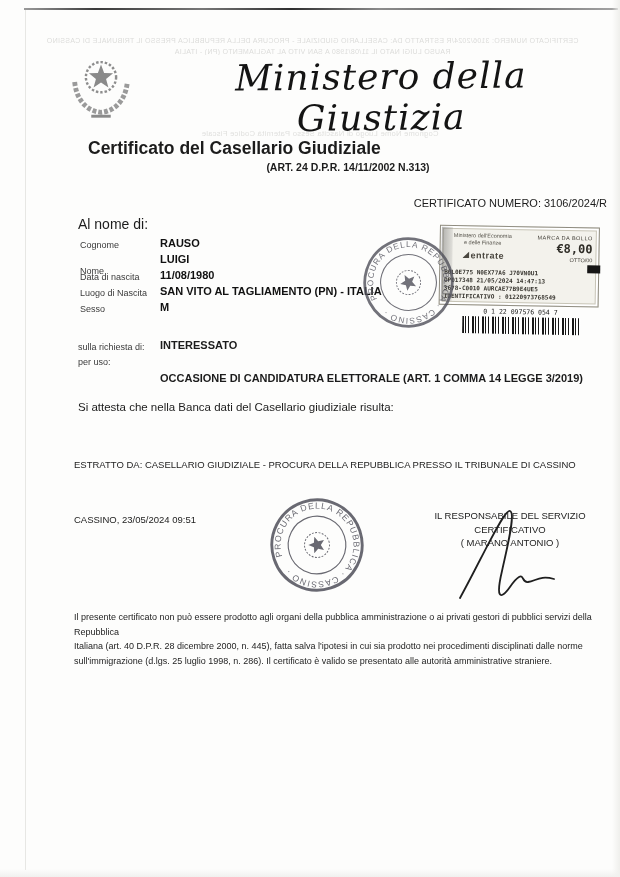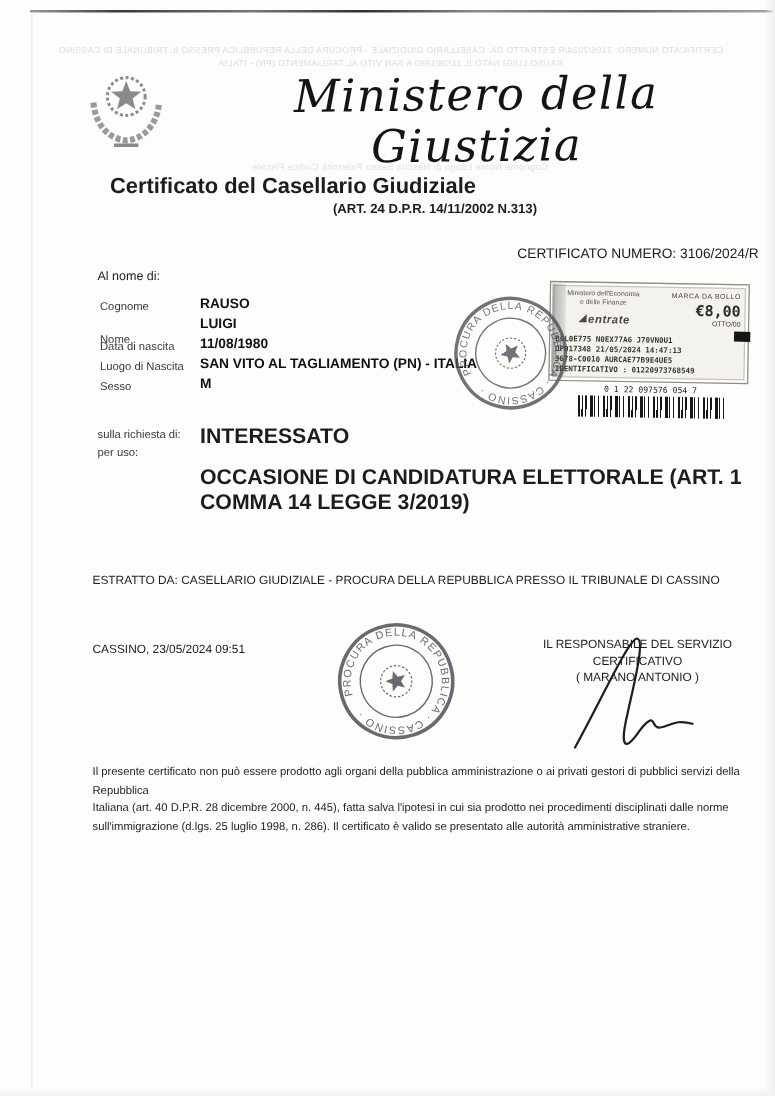--- a/index.html
+++ b/index.html
@@ -27,39 +27,39 @@
     color:#141414;transform:rotate(-0.6deg);}
   .system-title{position:absolute;left:88px;top:115px;width:520px;text-align:center;
     font-size:15.5px;font-weight:bold;}
   .certificate-title{position:absolute;left:88px;top:138px;width:520px;
     font-size:17.5px;font-weight:bold;}
   .law-ref{position:absolute;left:88px;top:161px;width:520px;text-align:center;
     font-size:10.5px;font-weight:bold;}
   .cert-number{position:absolute;right:13px;top:197px;font-size:11px;margin-left:48px;}
 
   
-  .subject-intro{position:absolute;left:78px;top:216px;font-size:10px;}
+  .subject-intro{position:absolute;left:78px;top:216px;font-size:14px;}
   .flabel{position:absolute;left:80px;font-size:9px;color:#3a3a3a;}
   .fval{position:absolute;left:160px;font-size:11px;font-weight:bold;color:#111;text-align:right;}
   .l0{top:240px}.v0{top:237px}
   .l1{top:266px}.v1{top:253px}
   .l2{top:272px}.v2{top:269px}
   .l3{top:288px}.v3{top:285px}
   .l4{top:304px}.v4{top:301px}
 
   
   .stamp-wrap{position:absolute;left:429px;top:226px;width:170px;height:112px;transform:rotate(1deg);}
   .stamp-rect{position:absolute;left:10px;top:0;width:158px;height:78px;background:#f3f2ec;
     border:1px solid #8f8c80;box-shadow:inset 0 0 0 2px #fff, inset 0 0 0 3px #c7c4b6;}
   .stamp-fold{position:absolute;left:1px;top:1px;width:11px;height:74px;
     background:linear-gradient(90deg,rgba(95,95,95,.45),rgba(120,120,120,.15));}
   .st-min{position:absolute;left:6px;top:6px;width:72px;text-align:center;font-size:5.5px;
     line-height:6.5px;color:#55524a;}
   .st-entrate{position:absolute;left:22px;top:24px;font-size:9px;font-weight:bold;
-    font-style:italic;color:#4a473f;letter-spacing:.5px;}
+    color:#4a473f;letter-spacing:.5px;}
   .ent-glyph{display:inline-block;width:7px;height:7px;background:#4a473f;
     clip-path:polygon(0 100%,100% 0,100% 100%);margin-right:1px;}
   .st-type{position:absolute;right:6px;top:7px;font-size:5.5px;letter-spacing:.5px;color:#44413a;}
   .st-amount{position:absolute;right:6px;top:14px;font-size:12px;font-weight:bold;color:#2e2c26;
     font-family:"DejaVu Sans Mono",monospace;}
   .st-words{position:absolute;right:6px;top:29px;font-size:5.5px;color:#44413a;}
   .st-blackbox{position:absolute;right:-2px;top:37px;width:13px;height:8px;background:#151515;}
   .st-codes{position:absolute;left:4px;top:42px;width:150px;font-family:"DejaVu Sans Mono",monospace;
     font-size:6px;line-height:8px;font-weight:bold;color:#37352f;white-space:nowrap;}
   .st-barnum{position:absolute;left:32px;top:82px;width:120px;text-align:center;font-size:6.5px;
@@ -68,21 +68,21 @@
     background:repeating-linear-gradient(90deg,#161616 0 2px,#fff 2px 3px,#161616 3px 4px,#fff 4px 6px,#161616 6px 7px,#fff 7px 10px);}
 
   
   .round-stamp{position:absolute;opacity:.8;}
   .rs-top{left:362px;top:236px;width:93px;height:93px;transform:rotate(-28deg);}
   .rs-bottom{left:269px;top:497px;width:96px;height:96px;transform:rotate(-18deg);opacity:.85;}
 
   
   .req-label{position:absolute;left:78px;font-size:9px;color:#3a3a3a;}
   .rq0{top:342px}.rq1{top:357px}
-  .req-val{position:absolute;left:160px;font-size:17px;font-weight:bold;}
+  .req-val{position:absolute;left:160px;font-size:11px;font-weight:bold;}
   .rv0{top:339px}.rv1{top:355px}.rv2{top:372px}
   .attest{position:absolute;left:78px;top:401px;font-size:11.5px;}
   .nulla{position:absolute;left:88px;top:419px;width:520px;text-align:center;font-size:18px;
     letter-spacing:1px;text-decoration:underline;text-underline-offset:3px;}
   .extract{position:absolute;left:74px;top:459px;font-size:9.5px;}
 
   
   .place-date{position:absolute;left:74px;top:514px;font-size:9.5px;}
   .signer{position:absolute;left:405px;top:509px;width:210px;text-align:center;font-size:9.5px;line-height:13.5px;}
   .signature-svg{position:absolute;left:452px;top:503px;width:115px;height:100px;}
@@ -160,20 +160,21 @@
     </text>
     <polygon points="50,41 52.35,46.76 58.56,47.22 53.8,51.24 55.29,57.28 50,54 44.71,57.28 46.2,51.24 41.44,47.22 47.65,46.76" fill="#50505a"></polygon>
     <circle cx="50" cy="50" r="13" fill="none" stroke="#50505a" stroke-width="1" stroke-dasharray="2 1.5"></circle>
   </svg>
 
   <div class="req-label rq0">sulla richiesta di:</div>
   <div class="req-val rv0">INTERESSATO</div>
   <div class="req-label rq1">per uso:</div>
   <div class="req-val rv2">OCCASIONE DI CANDIDATURA ELETTORALE (ART. 1 COMMA 14 LEGGE 3/2019)</div>
 
+  <div class="attest">Si attesta che nella Banca dati del Casellario giudiziale risulta:</div>
   <div class="extract">ESTRATTO DA: CASELLARIO GIUDIZIALE - PROCURA DELLA REPUBBLICA PRESSO IL TRIBUNALE DI CASSINO</div>
 
   <div class="place-date">CASSINO, 23/05/2024 09:51</div>
 
   <svg class="round-stamp rs-bottom" viewBox="0 0 100 100">
     <circle cx="50" cy="50" r="47" fill="none" stroke="#50505a" stroke-width="3"></circle>
     <circle cx="50" cy="50" r="30" fill="none" stroke="#50505a" stroke-width="1.2"></circle>
     <defs>
         <path id="rs2c" d="M50,50 m-38,0 a38,38 0 1,1 76,0 a38,38 0 1,1 -76,0"></path>
       </defs>

